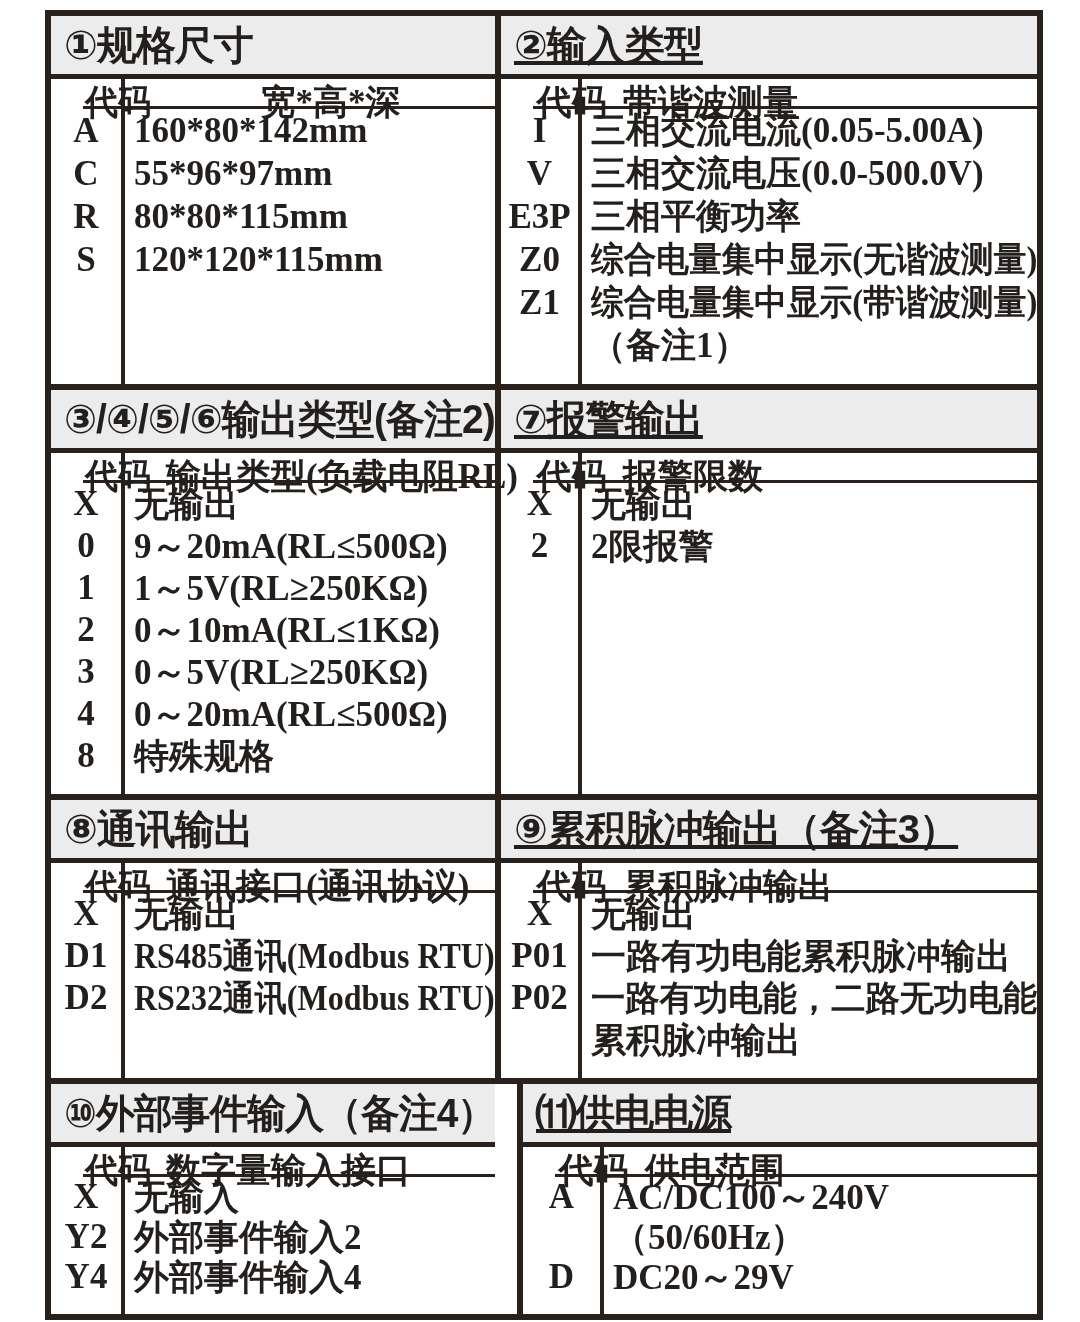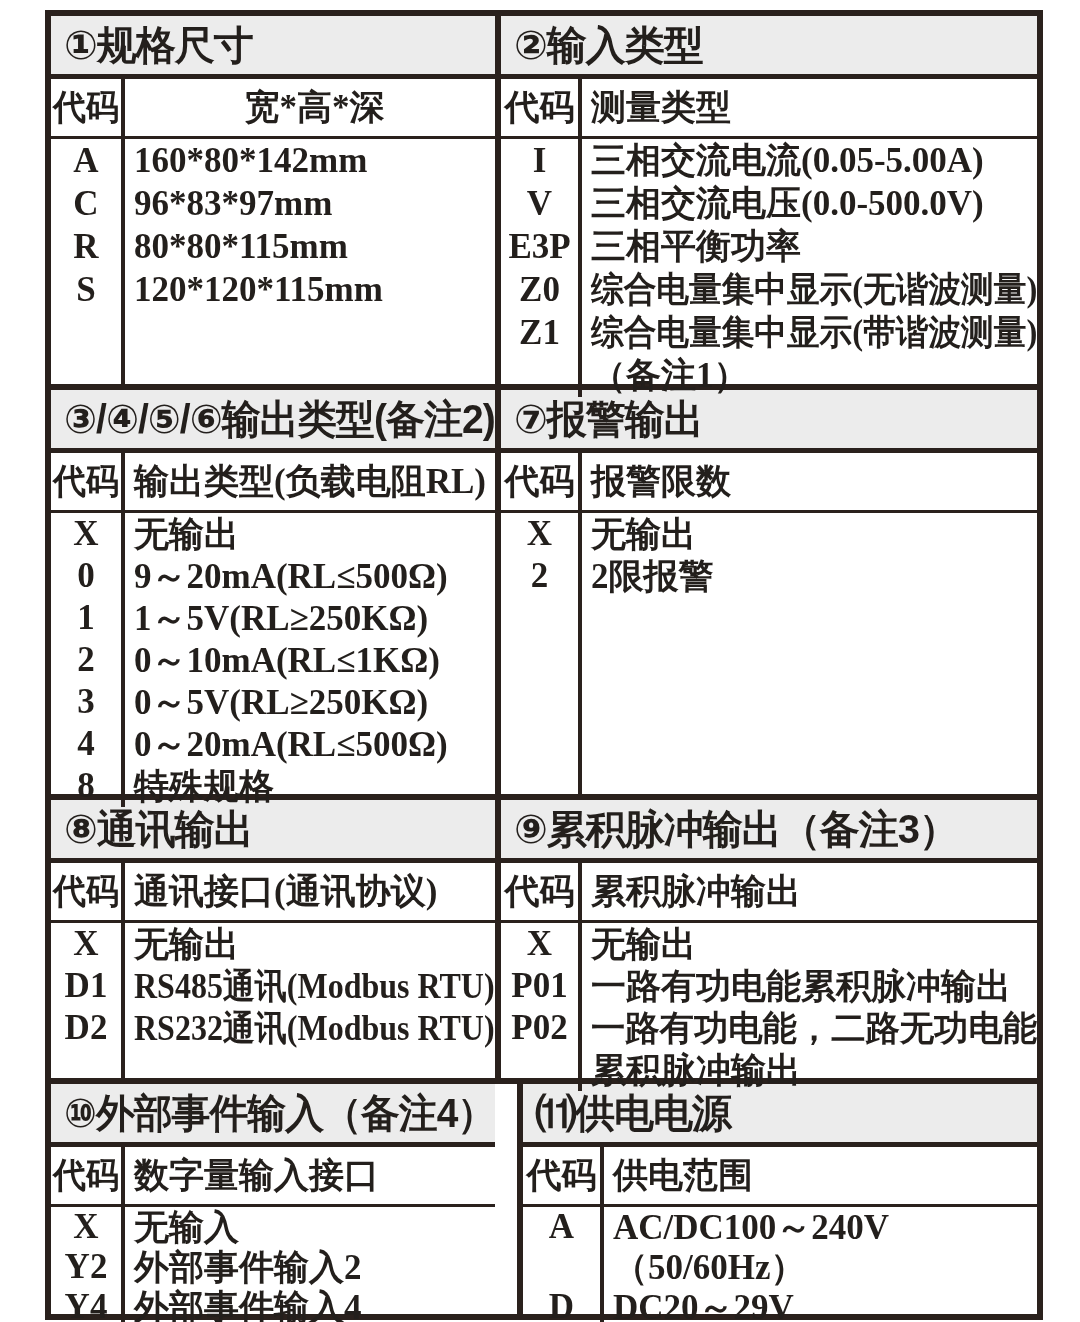--- a/index.html
+++ b/index.html
@@ -16,21 +16,21 @@
     color:var(--txt);
   }
   .sheet{
     width:998px;box-sizing:border-box;
     border:6px solid var(--ln);
     background:#fff;
   }
   .band{display:flex;box-sizing:border-box;border-bottom:6px solid var(--ln);}
   .band:last-child{border-bottom:none;gap:22px;}
   .half{width:444px;box-sizing:border-box;--codew:70px;}
-  .half.right{flex:1;border-left:6px solid var(--ln);--codew:77px;}
+  .half.right{flex:1;border-left:6px solid var(--ln);text-decoration:underline;--codew:77px;}
   .sec{height:100%;display:flex;flex-direction:column;border-radius:27px;}
   .sec-title{
     height:63px;box-sizing:border-box;flex:0 0 63px;
     background:var(--hbg);
     border-bottom:5px solid var(--ln);
     display:flex;align-items:center;
     padding-left:13px;
     font-family:"Liberation Sans","DejaVu Sans",sans-serif;
     font-weight:700;font-size:40px;
     letter-spacing:-1px;
@@ -43,22 +43,23 @@
     content:"";position:absolute;top:0;bottom:0;
     left:var(--codew);width:4px;background:var(--ln);
   }
   .row{display:flex;}
   .row .code{
     width:var(--codew);box-sizing:border-box;flex:0 0 var(--codew);
     text-align:center;overflow:visible;
   }
   .row .desc{flex:1;min-width:0;box-sizing:border-box;padding-left:13px;overflow:visible;}
   .row.head{
-    height:60px;box-sizing:border-box;align-items:center;
+    height:30px;box-sizing:border-box;
     border-bottom:3px solid var(--ln);
+    margin-left:32px;
   }
   .lines .line{
     height:var(--lh,42px);display:flex;align-items:center;
   }
   .half[data-sec="0"] .row.head .desc{text-align:center;}
   .tx{display:inline-block;white-space:nowrap;transform-origin:left center;}
   .code .tx{transform-origin:center center;}
 </style>
 </head>
 <body>
@@ -75,21 +76,21 @@
         <div class="cell code"><span class="tx" style="transform: scaleX(0.942857);">代码</span></div>
         <div class="cell desc"><span class="tx">宽*高*深</span></div>
       </div>
       <div class="lines">
               <div class="row line">
                 <div class="cell code"><span class="tx">A</span></div>
                 <div class="cell desc"><span class="tx">160*80*142mm</span></div>
               </div>
               <div class="row line">
                 <div class="cell code"><span class="tx">C</span></div>
-                <div class="cell desc"><span class="tx">96*83*97mm</span></div>
+                <div class="cell desc"><span class="tx">55*96*97mm</span></div>
               </div>
               <div class="row line">
                 <div class="cell code"><span class="tx">R</span></div>
                 <div class="cell desc"><span class="tx">80*80*115mm</span></div>
               </div>
               <div class="row line">
                 <div class="cell code"><span class="tx">S</span></div>
                 <div class="cell desc"><span class="tx">120*120*115mm</span></div>
               </div>
             </div>
@@ -97,21 +98,21 @@
   </div>
 </div>
     <div class="half right" data-sec="1">
   <div class="sec">
     <div class="sec-title">
             <span class="tx">②输入类型</span>
           </div>
     <div class="sec-body">
       <div class="row head">
         <div class="cell code"><span class="tx">代码</span></div>
-        <div class="cell desc"><span class="tx">测量类型</span></div>
+        <div class="cell desc"><span class="tx">带谐波测量</span></div>
       </div>
       <div class="lines">
               <div class="row line">
                 <div class="cell code"><span class="tx">I</span></div>
                 <div class="cell desc"><span class="tx">三相交流电流(0.05-5.00A)</span></div>
               </div>
               <div class="row line">
                 <div class="cell code"><span class="tx">V</span></div>
                 <div class="cell desc"><span class="tx">三相交流电压(0.0-500.0V)</span></div>
               </div>

